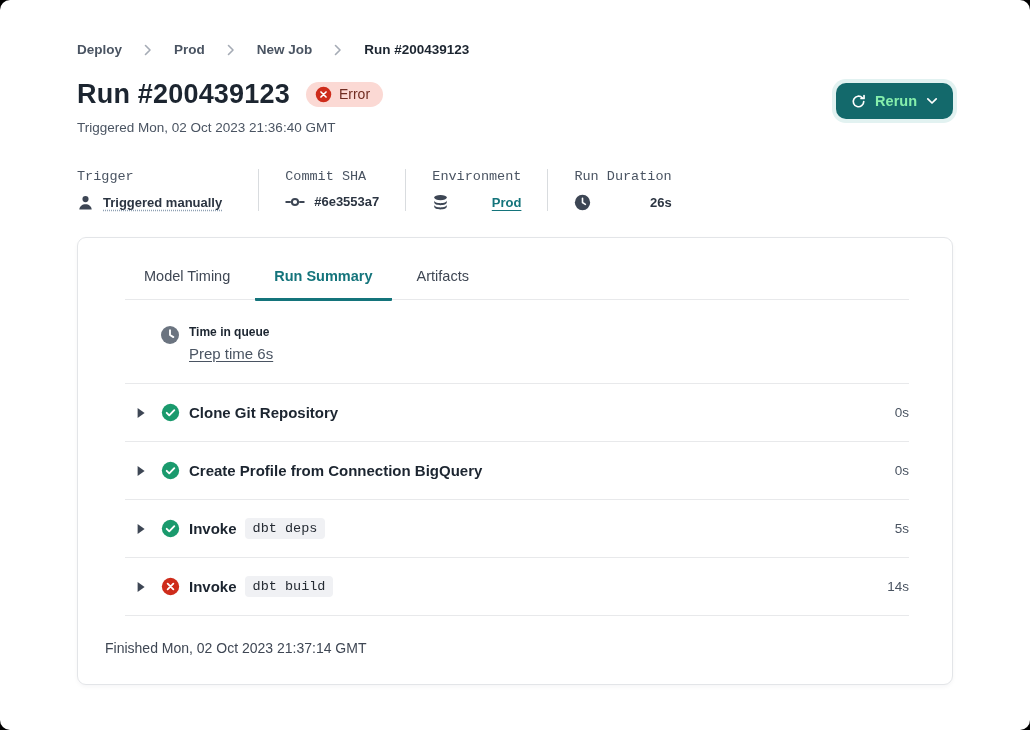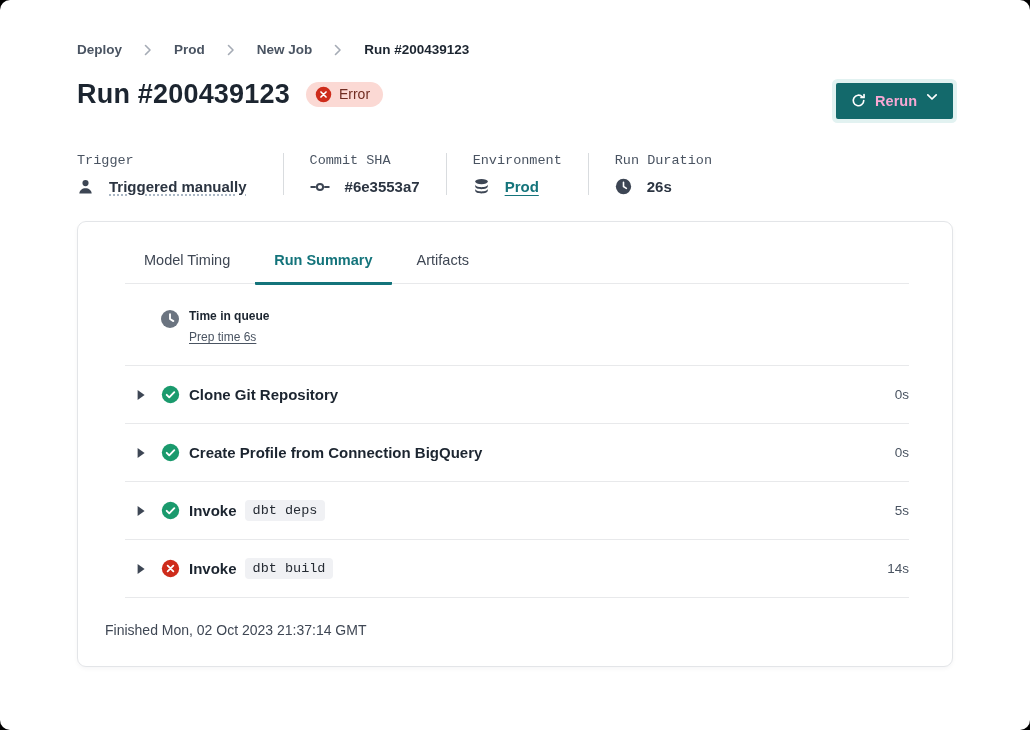--- a/index.html
+++ b/index.html
@@ -26,46 +26,46 @@
   .crumb-sep{display:flex;align-items:center;}
   .crumb-current{color:var(--ink);font-weight:700;}
 
   
   .header-row{display:flex;justify-content:space-between;align-items:flex-start;margin-top:20px;}
   .title-line{display:flex;align-items:center;gap:16px;}
   h1.page-title{margin:0;font-size:27px;line-height:34px;color:var(--ink);font-weight:700;letter-spacing:.2px;}
   .status-badge{display:inline-flex;align-items:center;gap:7px;background:var(--error-badge-bg);
     color:#702c21;font-size:14px;font-weight:400;padding:4px 13px 4px 9px;border-radius:14px;}
   .triggered{margin-top:9px;font-size:13.5px;color:var(--gray-text);}
-  .rerun-btn{display:inline-flex;gap:9px;background:var(--button-teal);color:#f9a8d4;
-    border:none;border-radius:2px;padding:10px 15px;font-size:14.5px;font-weight:600;cursor:pointer;
+  .rerun-btn{display:inline-flex;align-items:center;gap:9px;background:var(--button-teal);color:#86efac;
+    border:none;border-radius:10px;padding:10px 15px;font-size:14.5px;font-weight:600;cursor:pointer;
     font-family:inherit;margin-top:6px;box-shadow:0 0 0 4px #e2f2f1;}
 
   
   .meta-row{display:flex;margin-top:34px;}
   .meta-col{padding:0 26px;border-left:1px solid var(--meta-divider);}
   .meta-col:first-child{padding-left:0;border-left:none;padding-right:36px;}
   .meta-label{font-size:13.5px;color:var(--gray-text);font-family:Liberation Mono, monospace;}
-  .meta-value{display:flex;align-items:center;gap:15px;margin-top:10px;font-size:15px;font-weight:600;color:var(--ink-soft);}
+  .meta-value{display:flex;align-items:center;gap:9px;margin-top:10px;font-size:13px;font-weight:600;color:var(--ink-soft);justify-content:space-between;}
   .tooltip-underline{text-decoration:underline dotted;text-decoration-color:#8ea0b3;text-underline-offset:3px;cursor:help;}
   .env-link{color:var(--accent-teal);text-decoration:underline;text-underline-offset:3px;cursor:pointer;}
 
   
   .card{margin-top:26px;background:#fff;border:1px solid #e3e5e8;border-radius:9px;
     box-shadow:0 2px 4px rgba(20,30,40,.04);}
   .tabs{display:flex;gap:6px;margin:0 43px 0 47px;padding-top:30px;border-bottom:1px solid var(--divider);}
   .tab{padding:0 19px 14px;font-size:14.5px;color:#3f4754;border-bottom:3px solid transparent;
     margin-bottom:-2px;cursor:pointer;}
   .tab.active{color:var(--accent-teal);font-weight:700;border-bottom-color:var(--accent-teal);border-radius:1px;}
 
   .rows{margin:0 43px 0 47px;}
   .queue-row{display:flex;align-items:flex-start;gap:9px;padding:22px 0 20px 35px;border-bottom:1px solid var(--divider);}
   .queue-icon{margin-top:3px;display:flex;}
   .queue-title{font-size:12px;font-weight:700;color:var(--ink);line-height:21px;}
-  .queue-link{font-size:12px;color:var(--gray-text);text-decoration:underline;text-underline-offset:2px;cursor:pointer;margin-top:2px;display:inline-block;}
+  .queue-link{font-size:15px;color:var(--gray-text);text-decoration:underline;text-underline-offset:2px;cursor:pointer;margin-top:2px;display:inline-block;}
 
   .step-row{display:flex;align-items:center;padding:18px 0 18px 11px;border-bottom:1px solid var(--divider);cursor:pointer;}
   .caret{display:flex;width:10px;margin-right:15px;}
   .step-status{display:flex;margin-right:9px;}
   .step-label{font-size:15px;font-weight:700;color:var(--ink);line-height:21px;}
   .code-chip{font-family:"Liberation Mono","DejaVu Sans Mono",monospace;font-size:13.5px;font-weight:400;
     background:#f0f1f4;color:#252b33;border-radius:4px;padding:3px 8px;margin-left:8px;}
   .step-duration{margin-left:auto;font-size:13.5px;color:var(--gray-text);}
 
   .card-footer{padding:24px 27px 28px;font-size:14px;color:#3f4754;}
@@ -105,20 +105,21 @@
           <span class="status-badge">
             <span style="display:flex">
               <svg width="17" height="17" viewBox="0 0 18 18">
                   <circle cx="9" cy="9" r="8.2" fill="#ce2c1b"></circle>
                   <path d="M6.3 6.3l5.4 5.4M11.7 6.3l-5.4 5.4" stroke="#fff" stroke-width="1.7" stroke-linecap="round"></path>
                 </svg>
             </span>
             <span>Error</span>
           </span>
         </div>
+        <div class="triggered">Triggered Mon, 02 Oct 2023 21:36:40 GMT</div>
       </div>
       <button class="rerun-btn">
         <span style="display:flex">
           <svg width="15" height="15" viewBox="0 0 16 16">
               <path d="M13.6 8A5.6 5.6 0 1 1 12 4.05" stroke="#fff" stroke-width="1.8" fill="none" stroke-linecap="round"></path>
               <path d="M13.9 1.6v3.2h-3.2" fill="none" stroke="#fff" stroke-width="1.8" stroke-linecap="round" stroke-linejoin="round"></path>
             </svg>
         </span>
         <span>Rerun</span>
         <span style="display:flex">

